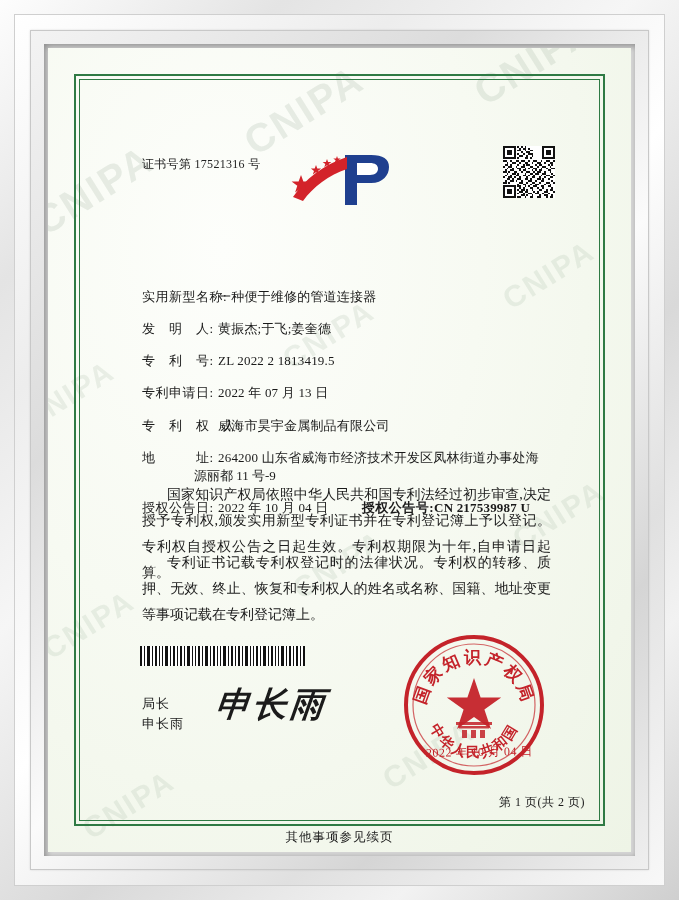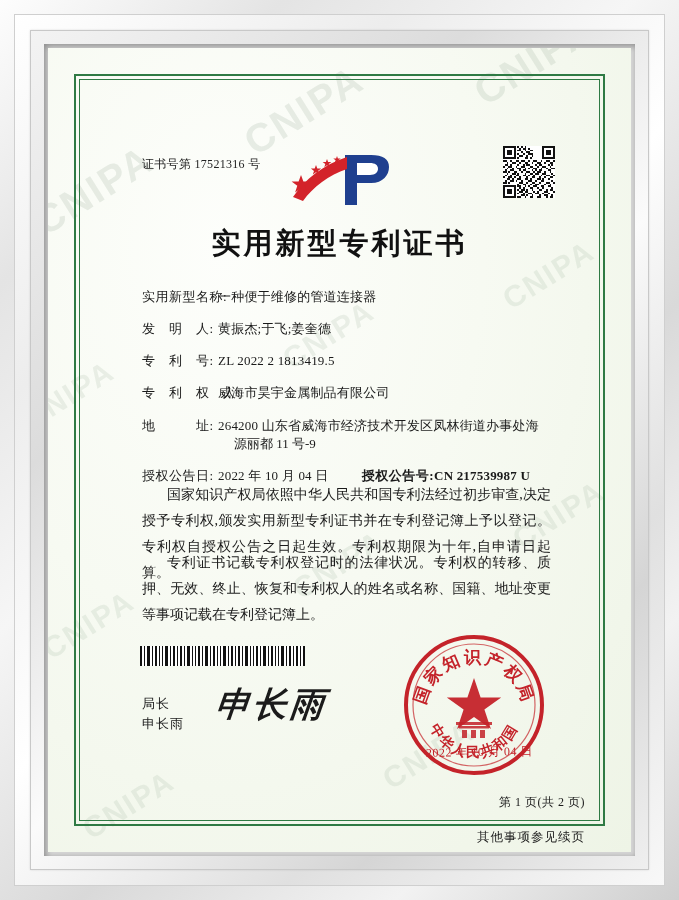--- a/index.html
+++ b/index.html
@@ -128,21 +128,21 @@
   }
   .fl {
     display: inline-block;
     width: 76px;
     letter-spacing: .5px;
   }
   .fv { letter-spacing: .2px; text-align: center; }
   .field-row.addr { white-space: normal; }
   .addr-second {
     display: block;
-    margin-left: 92px;
+    margin-left: 52px;
     margin-top: 5px;
   }
   .grant-row .fl { width: 76px; }
   .grant-right {
     display: inline-block;
     margin-left: 30px;
     font-weight: bold;
   }
   .grant-right .gl { letter-spacing: .5px; }
 
@@ -204,21 +204,21 @@
     position: absolute;
     left: 0; right: 0; top: 700px;
     text-align: right;
     font-size: 12px;
     color: #1a1a1a;
     letter-spacing: .5px;
   }
   .footnote {
     position: absolute;
     left: 0; right: 0; top: 735px;
-    text-align: right;
+    text-align: center;
     font-size: 12.5px;
     color: #1a1a1a;
     letter-spacing: 1px;
   }
 </style>
 </head>
 <body>
 
 <div class="frame-outer">
   <div class="frame-bevel1"></div>
@@ -458,31 +458,33 @@
 
           <g fill="#d3232a">
             <polygon points="26,26 28.4,32.6 35.4,32.6 29.7,36.8 31.9,43.4 26,39.3 20.1,43.4 22.3,36.8 16.6,32.6 23.6,32.6"></polygon>
             <polygon points="41,16 42.3,19.6 46.1,19.6 43,21.9 44.2,25.5 41,23.3 37.8,25.5 39,21.9 35.9,19.6 39.7,19.6"></polygon>
             <polygon points="52,10 53.1,13.1 56.4,13.1 53.7,15.1 54.7,18.2 52,16.3 49.3,18.2 50.3,15.1 47.6,13.1 50.9,13.1"></polygon>
             <polygon points="62,7 62.9,9.6 65.7,9.6 63.4,11.2 64.3,13.9 62,12.2 59.7,13.9 60.6,11.2 58.3,9.6 61.1,9.6"></polygon>
           </g>
         </svg>
       </div>
 
-      <div class="title">实用新型专利证书</div>
 
       <div class="fields">
         <div class="field-row">
           <span class="fl">实用新型名称:</span><span class="fv">一种便于维修的管道连接器</span>
         </div>
         <div class="field-row">
           <span class="fl">发　明　人:</span><span class="fv">黄振杰;于飞;姜奎德</span>
         </div>
         <div class="field-row">
           <span class="fl">专　利　号:</span><span class="fv">ZL 2022 2 1813419.5</span>
+        </div>
+        <div class="field-row">
+          <span class="fl">专利申请日:</span><span class="fv">2022 年 07 月 13 日</span>
         </div>
         <div class="field-row">
           <span class="fl">专　利　权　人:</span><span class="fv">威海市昊宇金属制品有限公司</span>
         </div>
         <div class="field-row addr">
           <span class="fl">地　　　址:</span><span class="fv">264200  山东省威海市经济技术开发区凤林街道办事处海</span>
           <span class="addr-second">源丽都 11 号-9</span>
         </div>
         <div class="field-row grant-row">
           <span class="fl">授权公告日:</span><span class="fv">2022 年 10 月 04 日</span>

